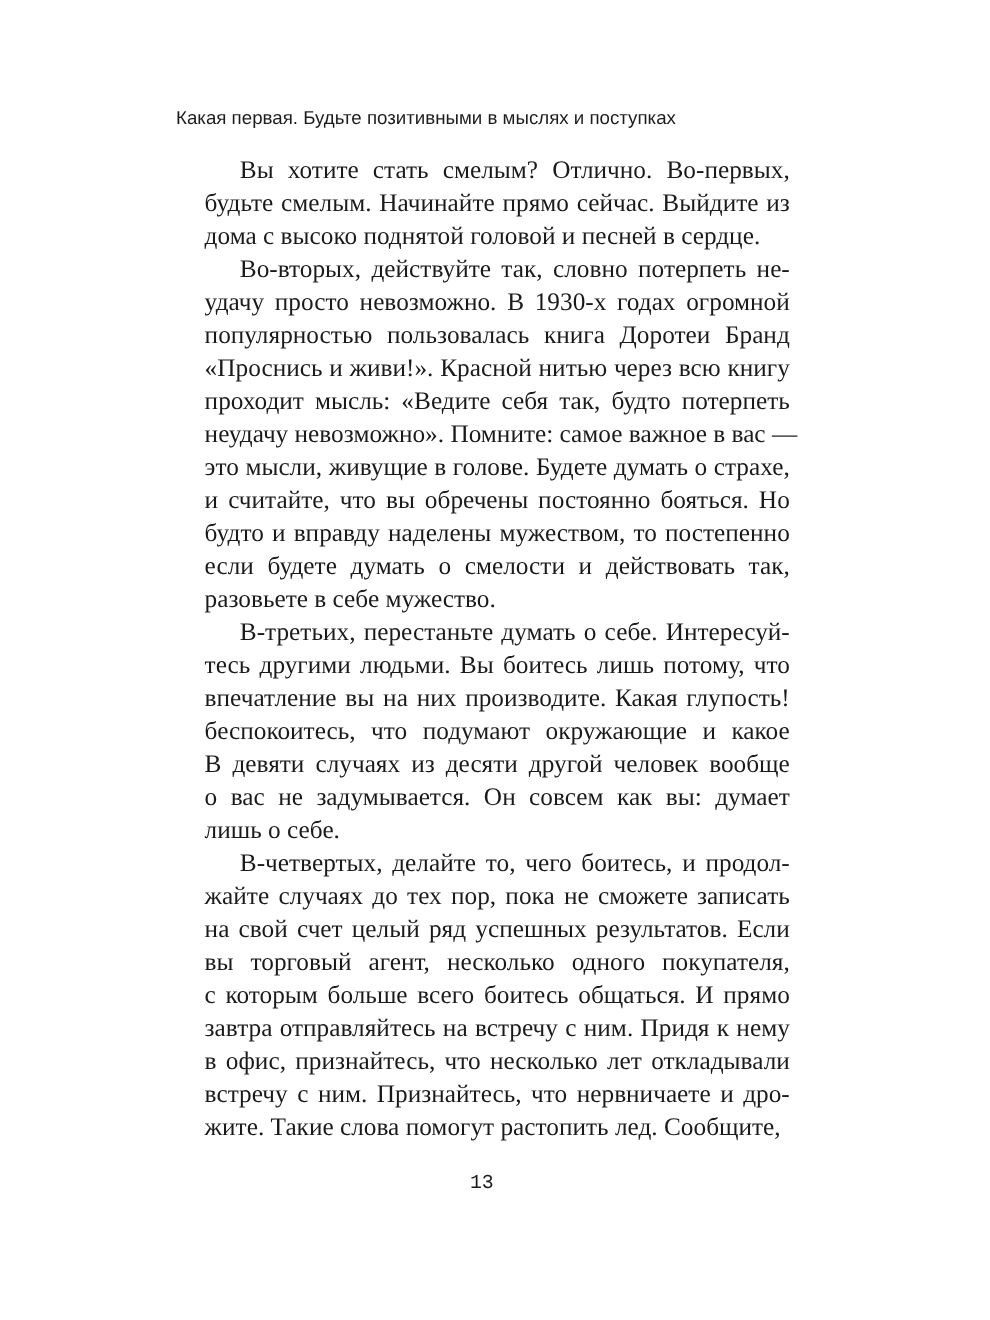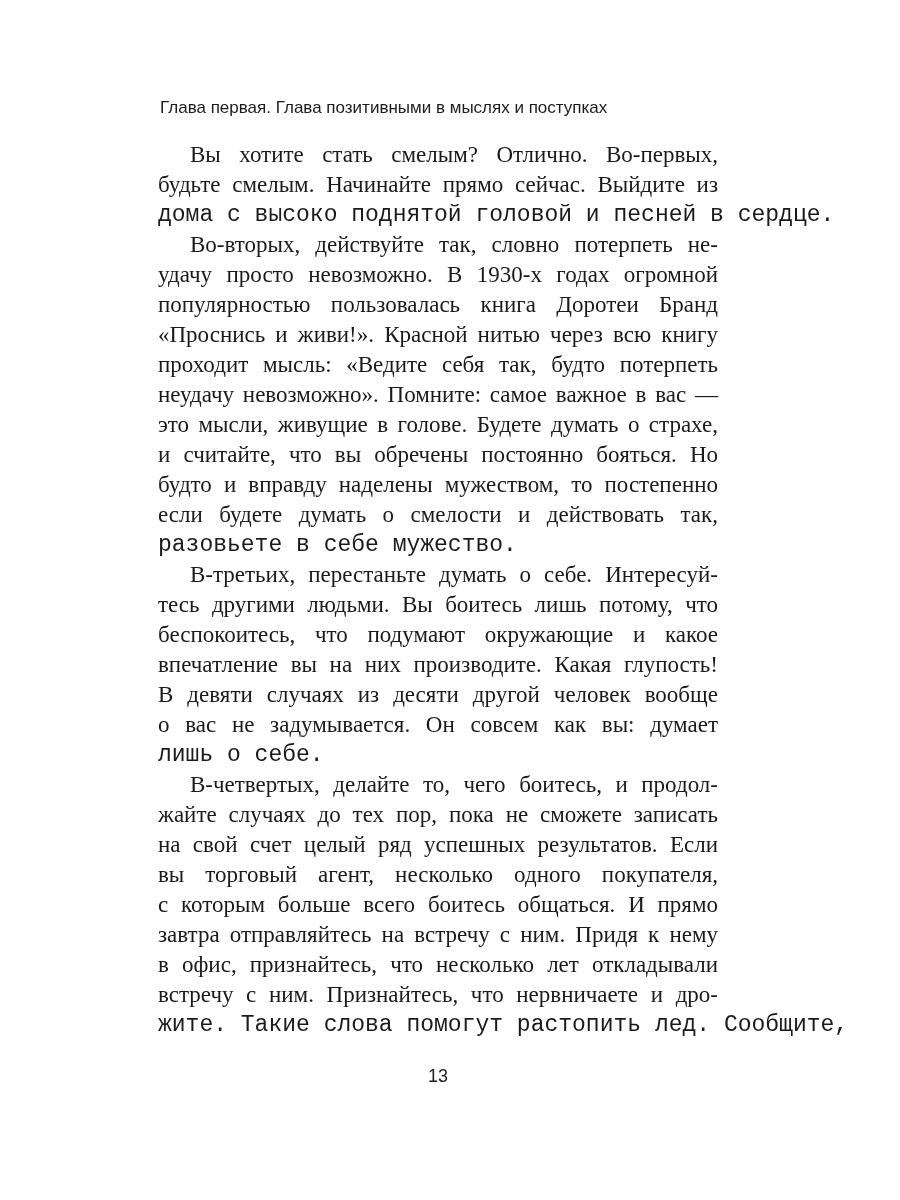--- a/index.html
+++ b/index.html
@@ -43,44 +43,44 @@
   }
   .paragraph {
     margin: 0;
   }
   .line {
     text-align: justify;
     text-align-last: justify;
     height: 30px;
     white-space: nowrap;
     overflow: visible;
+    margin-left: 28px;
   }
   .line.first {
     text-indent: 32px;
   }
   .line.last {
     text-align-last: left;
-    font-family: Liberation Mono, monospace;
   }
   .page-number {
     position: absolute;
     left: 158px;
     top: 1066px;
     width: 560px;
     text-align: center;
-    font-family: Liberation Sans, sans-serif;
+    font-family: Liberation Mono, monospace;
     font-size: 18px;
     color: #1c1c1c;
   }
 </style>
 </head>
 <body>
 
 <div class="page">
-  <div class="running-header">Глава первая. Глава позитивными в мыслях и поступках</div>
+  <div class="running-header">Какая первая. Будьте позитивными в мыслях и поступках</div>
 
   <div class="body-text">
       <div class="paragraph">
         <div class="line first">Вы хотите стать смелым? Отлично. Во-первых,</div>
         <div class="line">будьте смелым. Начинайте прямо сейчас. Выйдите из</div>
         <div class="line last">дома с высоко поднятой головой и песней в сердце.</div>
       </div>
       <div class="paragraph">
         <div class="line first">Во-вторых, действуйте так, словно потерпеть не-</div>
         <div class="line">удачу просто невозможно. В 1930-х годах огромной</div>
@@ -90,22 +90,22 @@
         <div class="line">неудачу невозможно». Помните: самое важное в вас —</div>
         <div class="line">это мысли, живущие в голове. Будете думать о страхе,</div>
         <div class="line">и считайте, что вы обречены постоянно бояться. Но</div>
         <div class="line">будто и вправду наделены мужеством, то постепенно</div>
         <div class="line">если будете думать о смелости и действовать так,</div>
         <div class="line last">разовьете в себе мужество.</div>
       </div>
       <div class="paragraph">
         <div class="line first">В-третьих, перестаньте думать о себе. Интересуй-</div>
         <div class="line">тесь другими людьми. Вы боитесь лишь потому, что</div>
+        <div class="line">впечатление вы на них производите. Какая глупость!</div>
         <div class="line">беспокоитесь, что подумают окружающие и какое</div>
-        <div class="line">впечатление вы на них производите. Какая глупость!</div>
         <div class="line">В девяти случаях из десяти другой человек вообще</div>
         <div class="line">о вас не задумывается. Он совсем как вы: думает</div>
         <div class="line last">лишь о себе.</div>
       </div>
       <div class="paragraph">
         <div class="line first">В-четвертых, делайте то, чего боитесь, и продол-</div>
         <div class="line">жайте случаях до тех пор, пока не сможете записать</div>
         <div class="line">на свой счет целый ряд успешных результатов. Если</div>
         <div class="line">вы торговый агент, несколько одного покупателя,</div>
         <div class="line">с которым больше всего боитесь общаться. И прямо</div>

